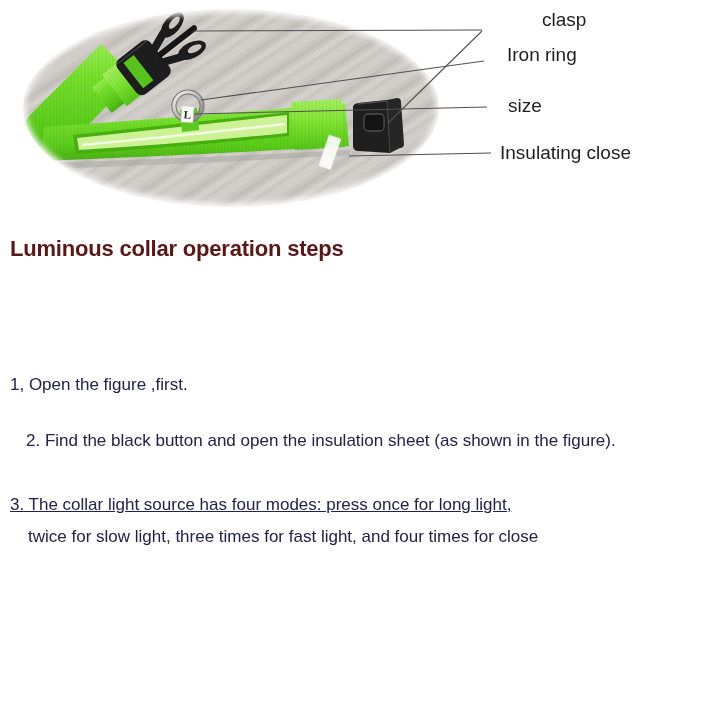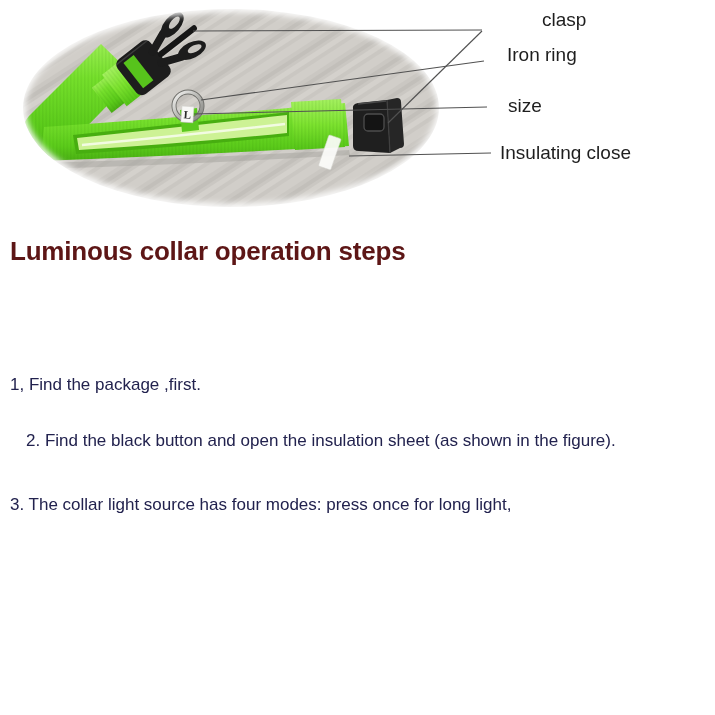--- a/index.html
+++ b/index.html
@@ -12,29 +12,29 @@
   .callout-label {
     position:absolute; color:#1e1e1e; font-size:19px; line-height:1.1;
     white-space:nowrap;
   }
   #lbl-clasp      { left:516px; top:10px;margin-left:26px;  }
   #lbl-iron-ring  { left:507px; top:45px;  }
   #lbl-size       { left:508px; top:96px;  }
   #lbl-sheet      { left:500px; top:143px; }
   .title {
     position:absolute; left:10px; top:236px;
-    font-size:26px; font-weight:700; color:#5d1616; letter-spacing:-0.2px;
+    font-size:22px; font-weight:700; color:#5d1616; letter-spacing:-0.2px;
     white-space:nowrap;
   }
   .step {
     position:absolute; font-size:17px; color:#22224e; white-space:nowrap;
   }
   #step-1  { left:10px; top:375px; }
   #step-2  { left:26px; top:431px; }
-  #step-3a { left:10px; top:495px; }
+  #step-3a { left:10px; top:495px;text-decoration:underline; }
   #step-3b { left:28px; top:527px; }
   #step-4  { left:10px; top:571px; }
 </style>
 </head>
 <body>
 
 <div class="page">
 
   <div class="photo-area">
     <svg width="500" height="215" viewBox="0 0 500 215" aria-hidden="true">
@@ -143,17 +143,18 @@
     </svg>
 
     <div class="callout-label" id="lbl-clasp">clasp</div>
     <div class="callout-label" id="lbl-iron-ring">Iron ring</div>
     <div class="callout-label" id="lbl-size">size</div>
     <div class="callout-label" id="lbl-sheet">Insulating close</div>
   </div>
 
   <div class="title">Luminous collar operation steps</div>
 
-  <div class="step" id="step-1">1, Find the package ,first.</div>
+  <div class="step" id="step-1">1, Open the figure ,first.</div>
   <div class="step" id="step-2">2. Find the black button and open the insulation sheet (as shown in the figure).</div>
   <div class="step" id="step-3a">3. The collar light source has four modes: press once for long light,</div>
+  <div class="step" id="step-3b">twice for slow light, three times for fast light, and four times for close</div>
 
 </div>
 
 </body></html>

